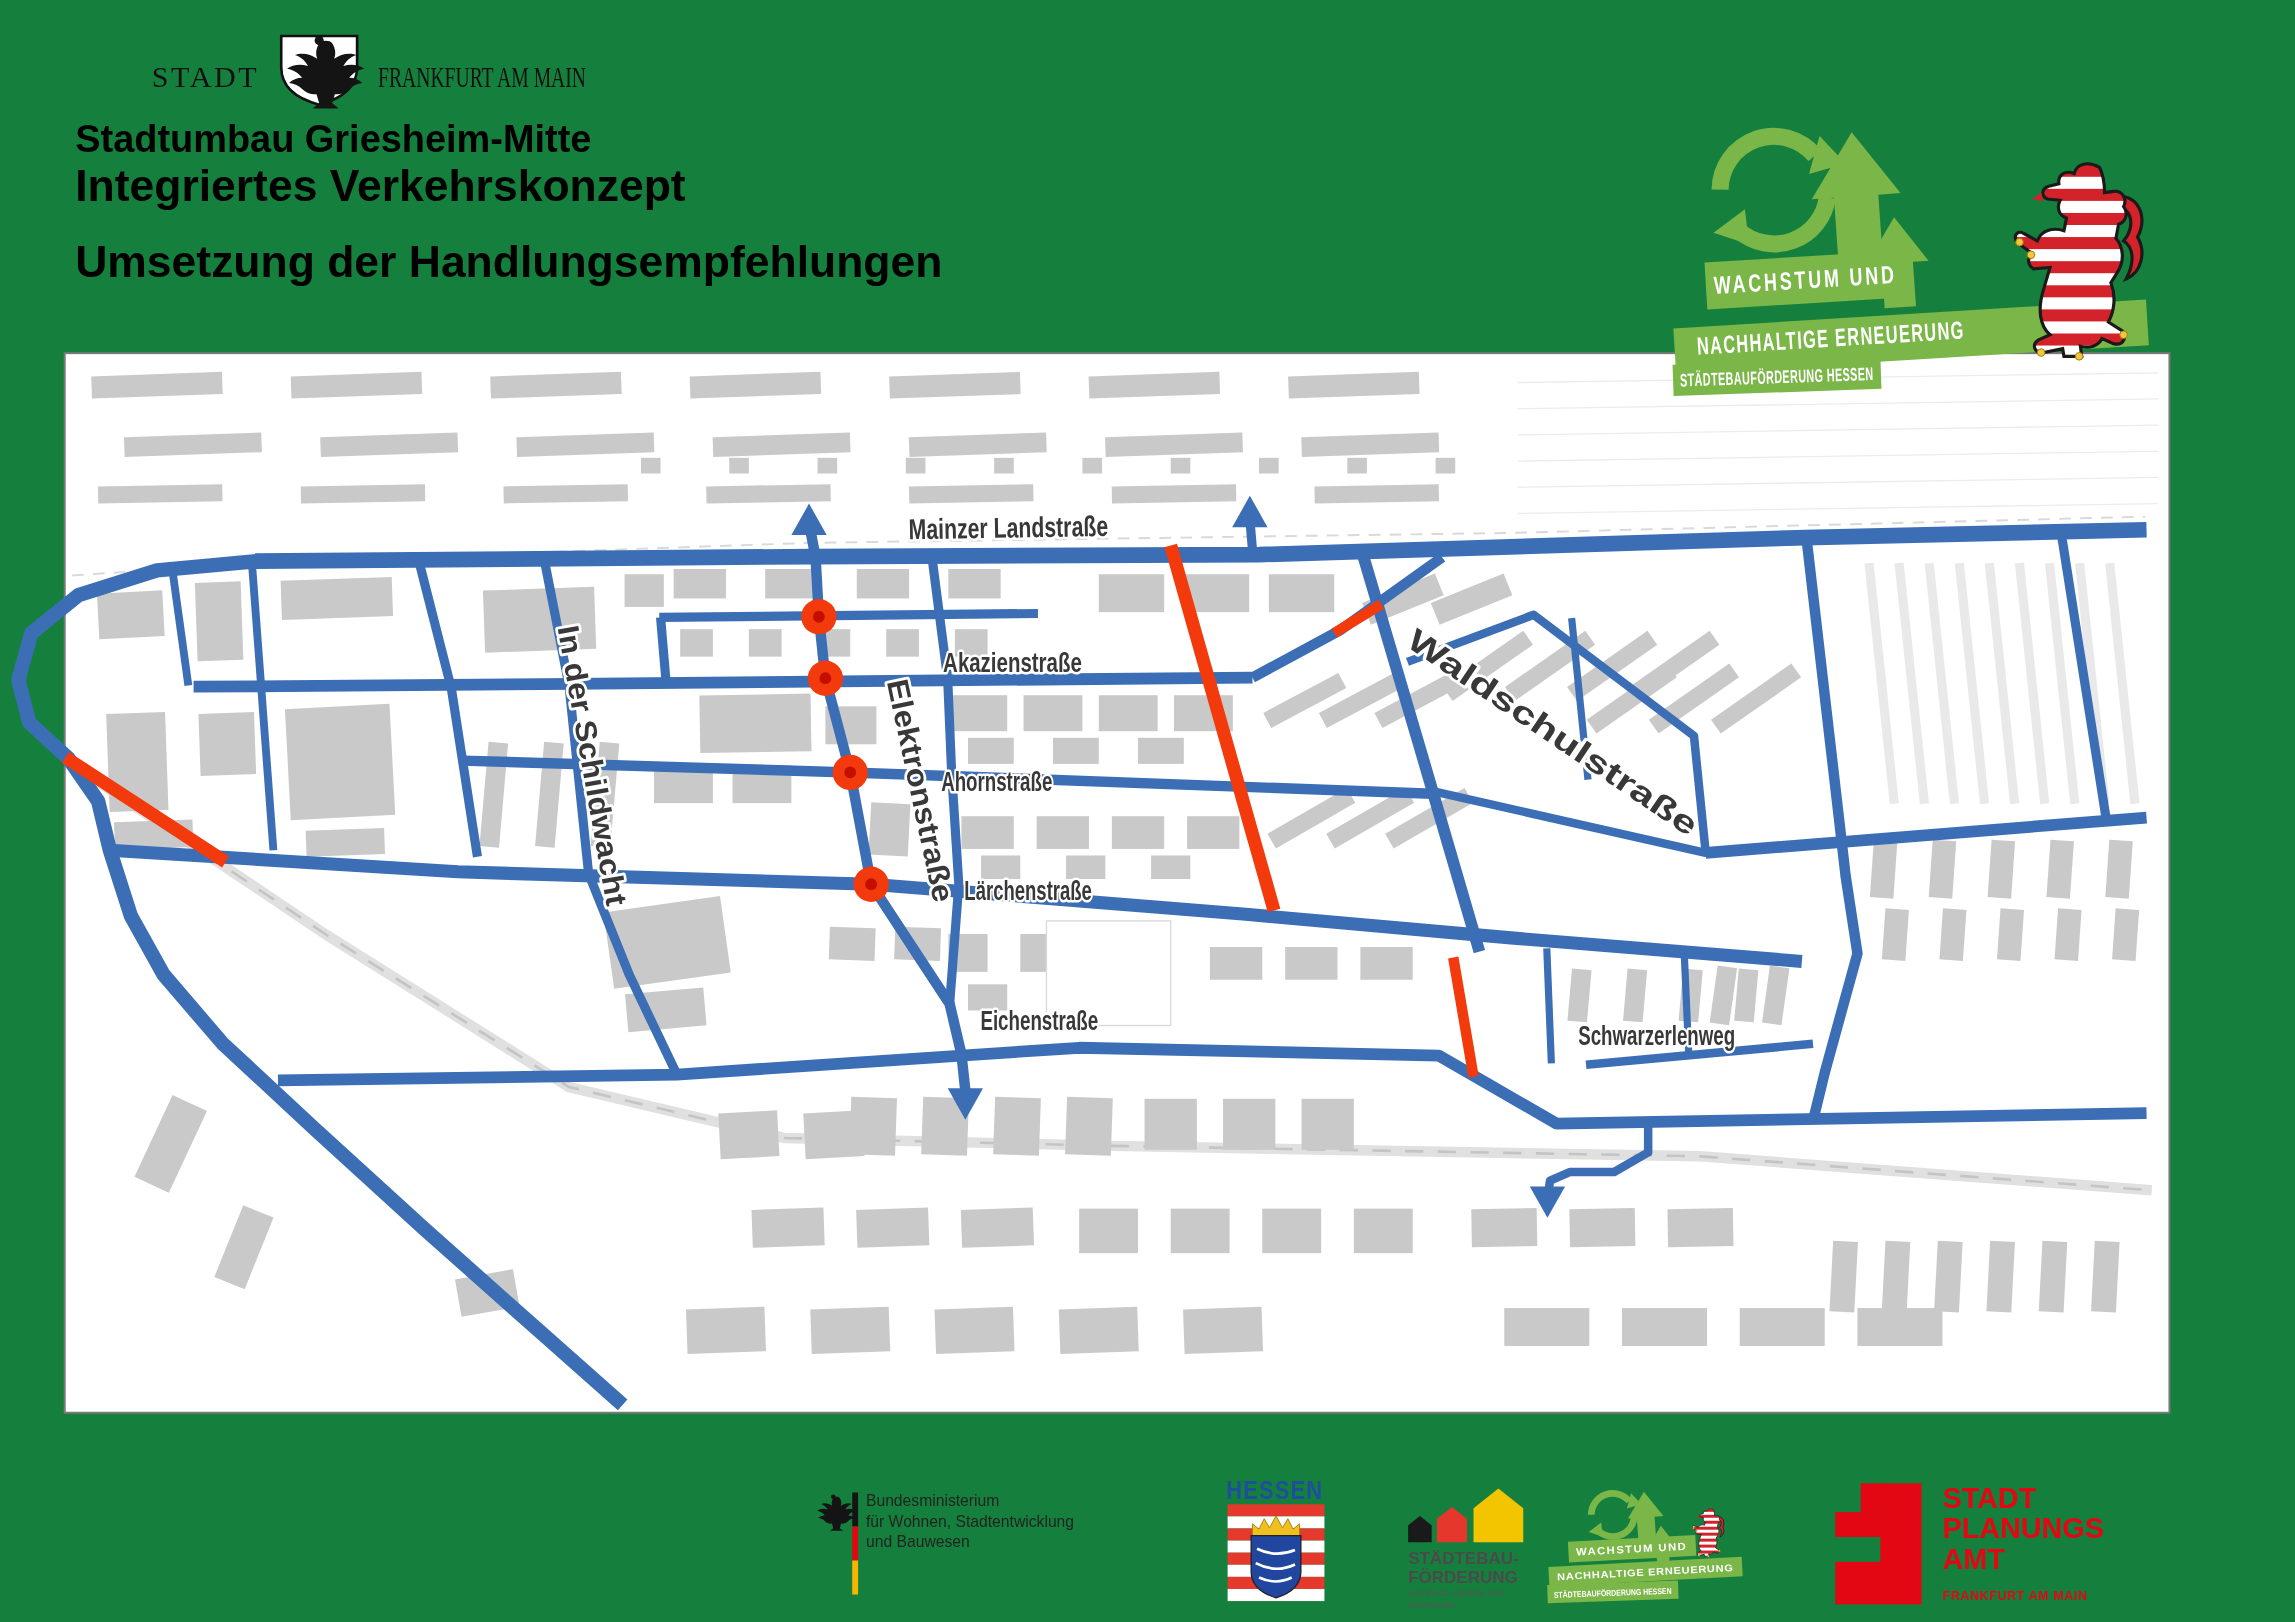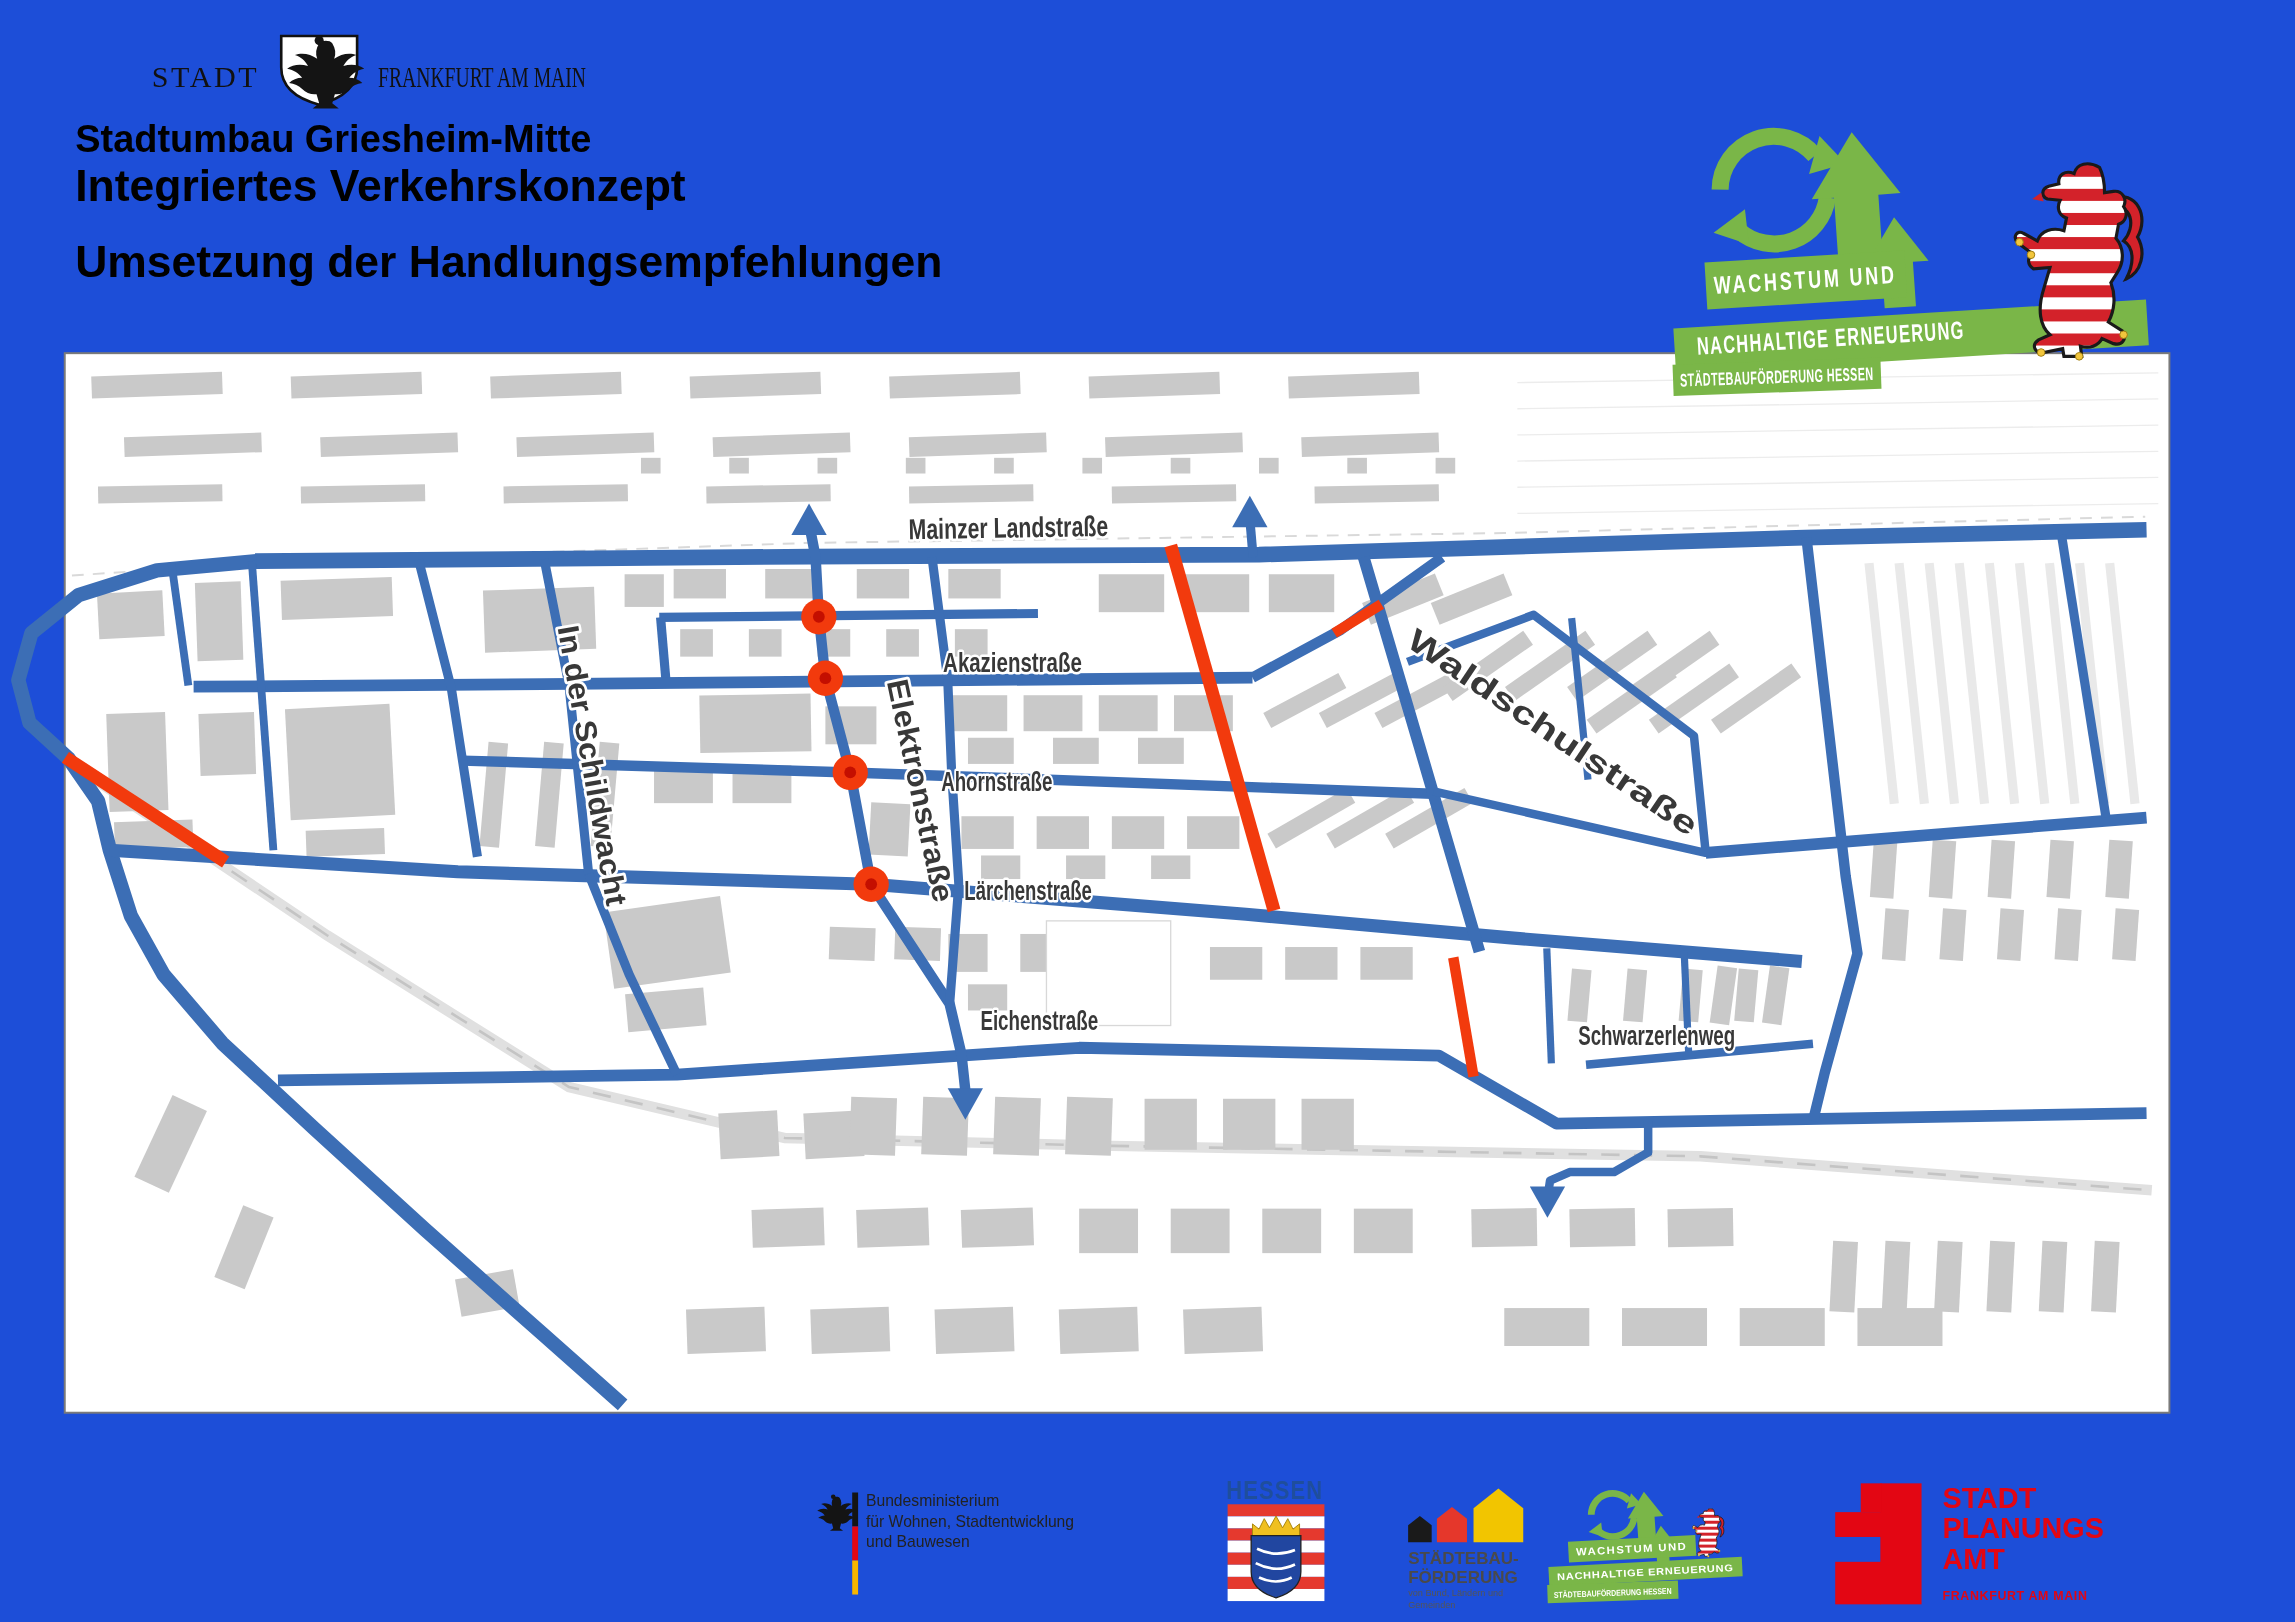--- a/index.html
+++ b/index.html
@@ -1,16 +1,16 @@
 <!DOCTYPE html>
 <html style="font-size:10.5px"><head>
 <meta charset="utf-8">
 <style>
   html,body{margin:0;padding:0;background:#ffffff;}
-  .page{position:relative;width:2295px;height:1622px;background:#1d4ed8;overflow:hidden;
+  .page{position:relative;width:2295px;height:1622px;background:#15803d;overflow:hidden;
         font-family:"Liberation Sans", sans-serif;}
   svg{position:absolute;left:0;top:0;}
   text{font-family:"Liberation Sans", sans-serif;}
   .serif{font-family:"Liberation Serif", serif;}
 </style>
 </head>
 <body>
 
 <div class="page">
   <svg id="poster" width="2295" height="1622" viewBox="0 0 3509 2480">

